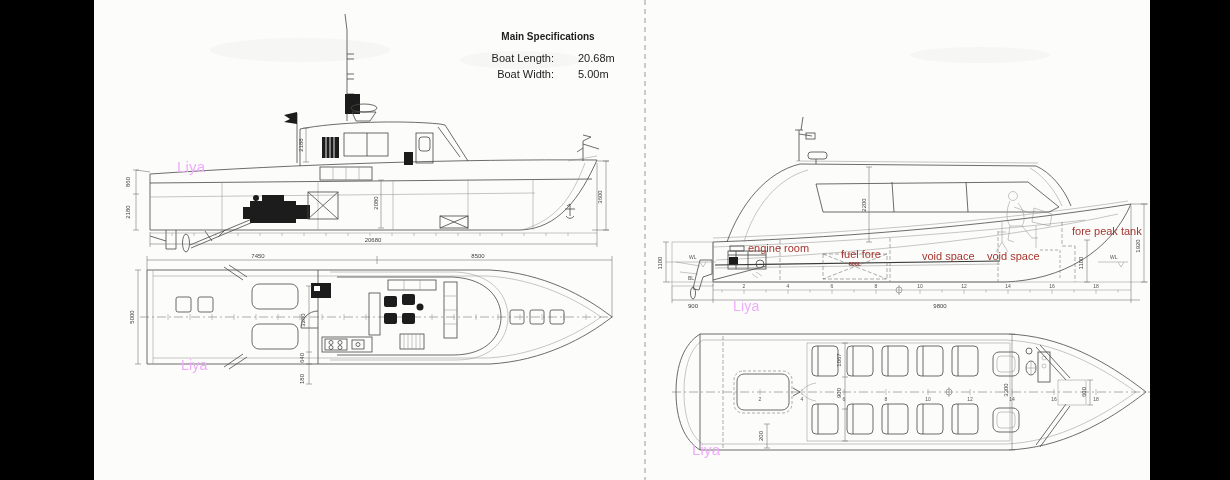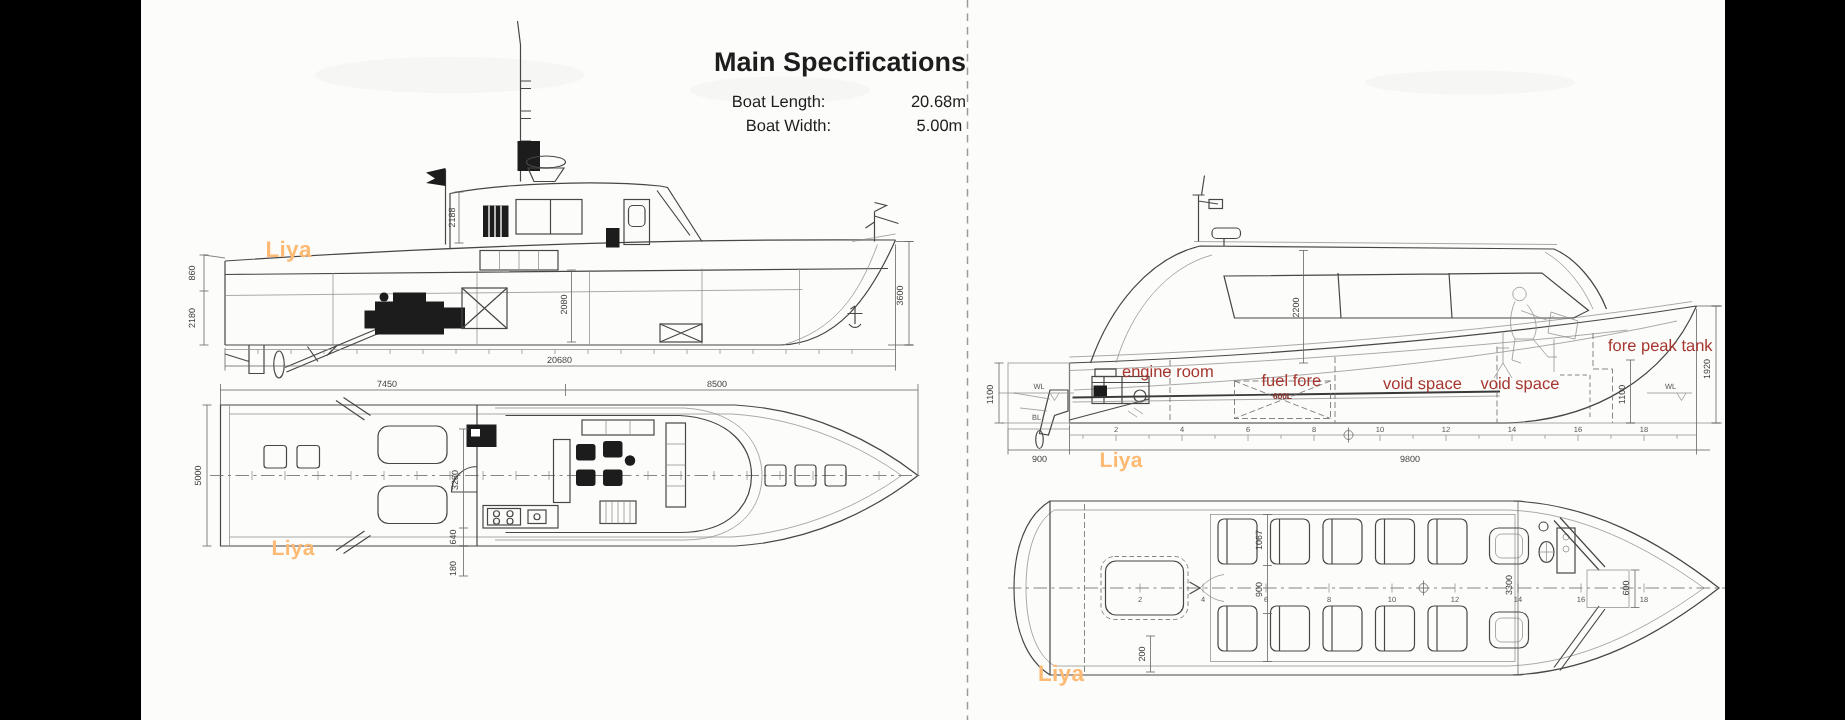--- a/index.html
+++ b/index.html
@@ -1,24 +1,24 @@
 <!DOCTYPE html>
 <html><head>
 <meta charset="utf-8">
 <style>
   html,body{margin:0;padding:0;background:#000;}
   #screen{position:relative;width:1230px;height:480px;background:#000;overflow:hidden;
           font-family:"Liberation Sans",sans-serif;}
   #screen svg{position:absolute;left:0;top:0;}
   .specs{position:absolute;left:452px;top:31px;width:192px;color:#1d1d1d;}
-  .specs-title{font-size:18px;font-weight:bold;text-align:right;margin-bottom:9px;}
+  .specs-title{font-size:10px;font-weight:bold;text-align:center;margin-bottom:9px;}
   .spec-row{display:flex;font-size:11px;line-height:15.5px;}
   .spec-label{width:102px;text-align:right;margin-right:24px;}
-  .spec-value{text-align:left;margin-left:33px;}
-  .liya{position:absolute;color:#fdba74;font-weight:bold;font-size:15px;letter-spacing:.2px;text-align:right;}
+  .spec-value{text-align:left;}
+  .liya{position:absolute;color:#f0abfc;font-weight:normal;font-size:15px;letter-spacing:.2px;text-align:right;}
   .rlbl{position:absolute;color:#a6362f;font-weight:normal;font-size:11px;white-space:nowrap;}
   
   .ln{stroke:#474747;stroke-width:.8;fill:none;}
   .thin{stroke:#8e8e8e;stroke-width:.5;fill:none;}
   .dim{stroke:#6b6b6b;stroke-width:.55;fill:none;}
   .dk{fill:#1c1c1c;stroke:none;}
   text.d{font-family:"Liberation Sans",sans-serif;font-size:6px;fill:#3f3f3f;}
   text.s{font-family:"Liberation Sans",sans-serif;font-size:5px;fill:#555;}
   text.r{font-family:"Liberation Sans",sans-serif;font-size:5.5px;font-weight:bold;fill:#8a2f2a;}
 </style>

